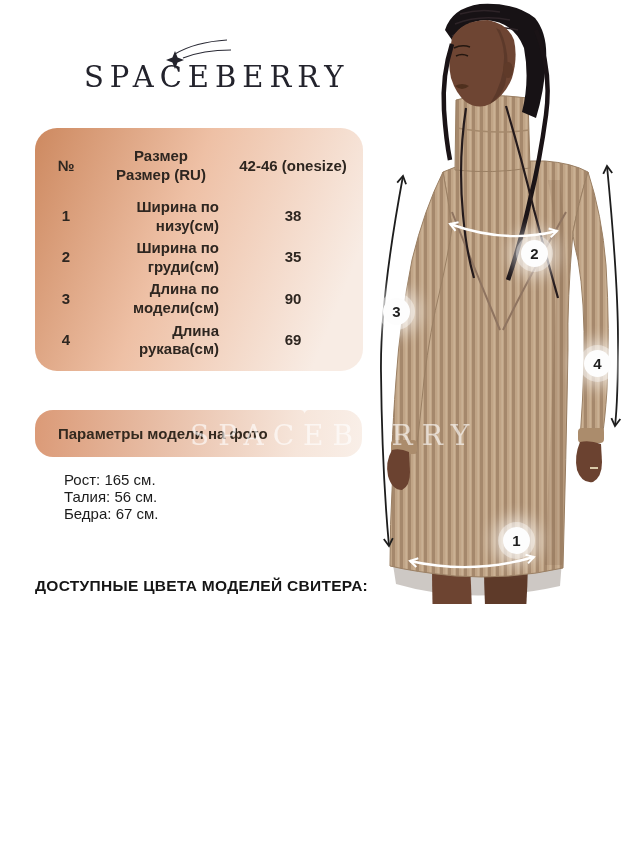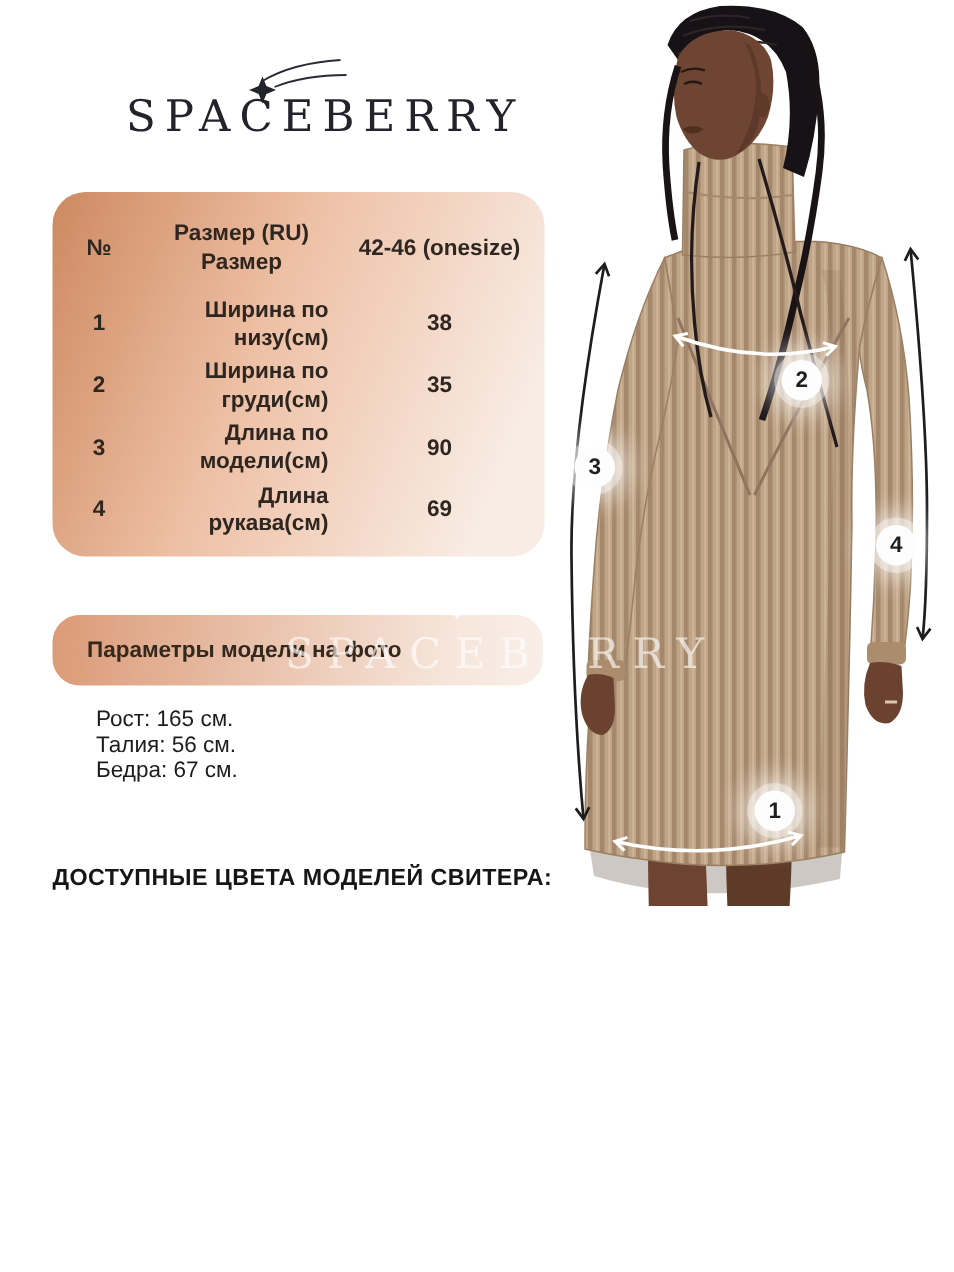--- a/index.html
+++ b/index.html
@@ -80,22 +80,22 @@
     <path d="M92,4 Q60,6 40,18" fill="none" stroke="#2a2a35" stroke-width="1.2"></path>
     <path d="M96,14 Q68,14 48,22" fill="none" stroke="#2a2a35" stroke-width="1.2"></path>
     <path d="M40,15 L42.6,21.4 L49,24 L42.6,26.6 L40,33 L37.4,26.6 L31,24 L37.4,21.4 Z" fill="#23232c"></path>
   </svg>
   <div class="logo-text">SPACEBERRY</div>
 
   <div class="size-table">
     <div class="trow head">
       <div class="tcell">№</div>
       <div class="tcell">
+        <div>Размер</div>
         <div>Размер (RU)</div>
-        <div>Размер</div>
       </div>
       <div class="tcell">42-46 (onesize)</div>
     </div>
     <div class="trow">
       <div class="tcell">1</div>
       <div class="tcell">
           <div class="lbl">Ширина по низу(см)</div>
         </div>
       <div class="tcell">38</div>
     </div>

